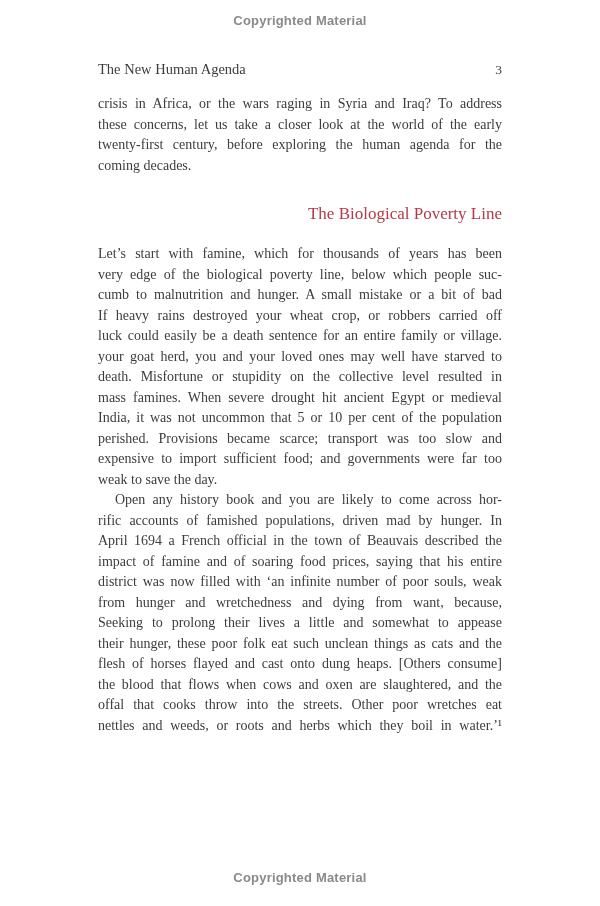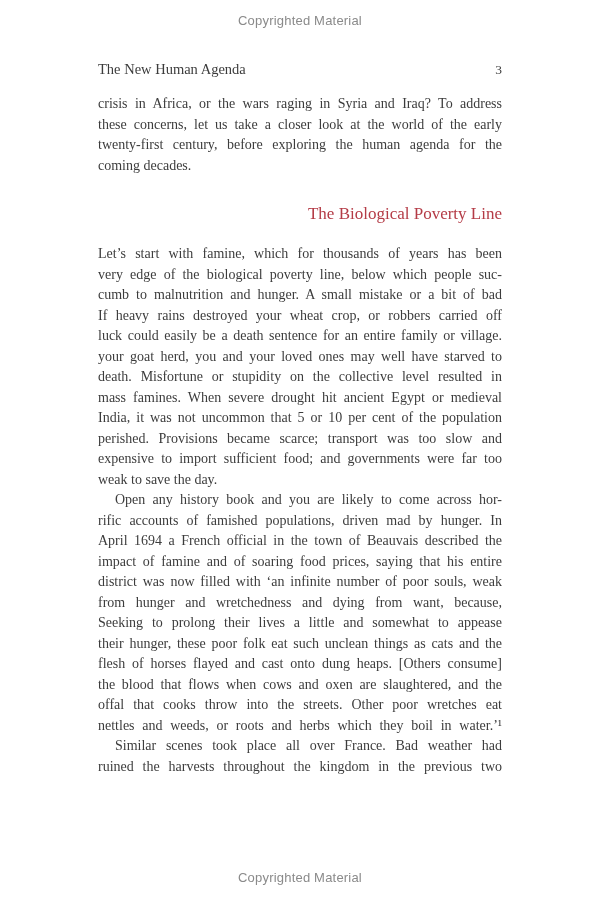--- a/index.html
+++ b/index.html
@@ -10,21 +10,21 @@
     background: #ffffff;
     overflow: hidden;
     font-family: "Liberation Serif", serif;
   }
   .notice {
     position: absolute;
     left: 0;
     width: 100%;
     text-align: center;
     font-family: "Liberation Sans", sans-serif;
-    font-weight: normal;
+    font-weight: bold;
     font-size: 13px;
     color: var(--notice-color, #8a8a8a);
     letter-spacing: 0.2px;
   }
   .notice.top { top: 13px; }
   .notice.bottom { top: 870px; }
   .running-header {
     position: absolute;
     left: 98px;
     top: 61px;
@@ -101,20 +101,16 @@
         <div class="line">impact of famine and of soaring food prices, saying that his entire</div>
         <div class="line">district was now filled with ‘an infinite number of poor souls, weak</div>
         <div class="line">from hunger and wretchedness and dying from want, because,</div>
         <div class="line">Seeking to prolong their lives a little and somewhat to appease</div>
         <div class="line">their hunger, these poor folk eat such unclean things as cats and the</div>
         <div class="line">flesh of horses flayed and cast onto dung heaps. [Others consume]</div>
         <div class="line">the blood that flows when cows and oxen are slaughtered, and the</div>
         <div class="line">offal that cooks throw into the streets. Other poor wretches eat</div>
         <div class="line">nettles and weeds, or roots and herbs which they boil in water.’¹</div>
       </div>
-      <div class="para">
-        <div class="line indent">Similar scenes took place all over France. Bad weather had</div>
-        <div class="line">ruined the harvests throughout the kingdom in the previous two</div>
-      </div>
     </div>
 
   <div class="notice bottom">Copyrighted Material</div>
 </div>
 
 </body></html>

